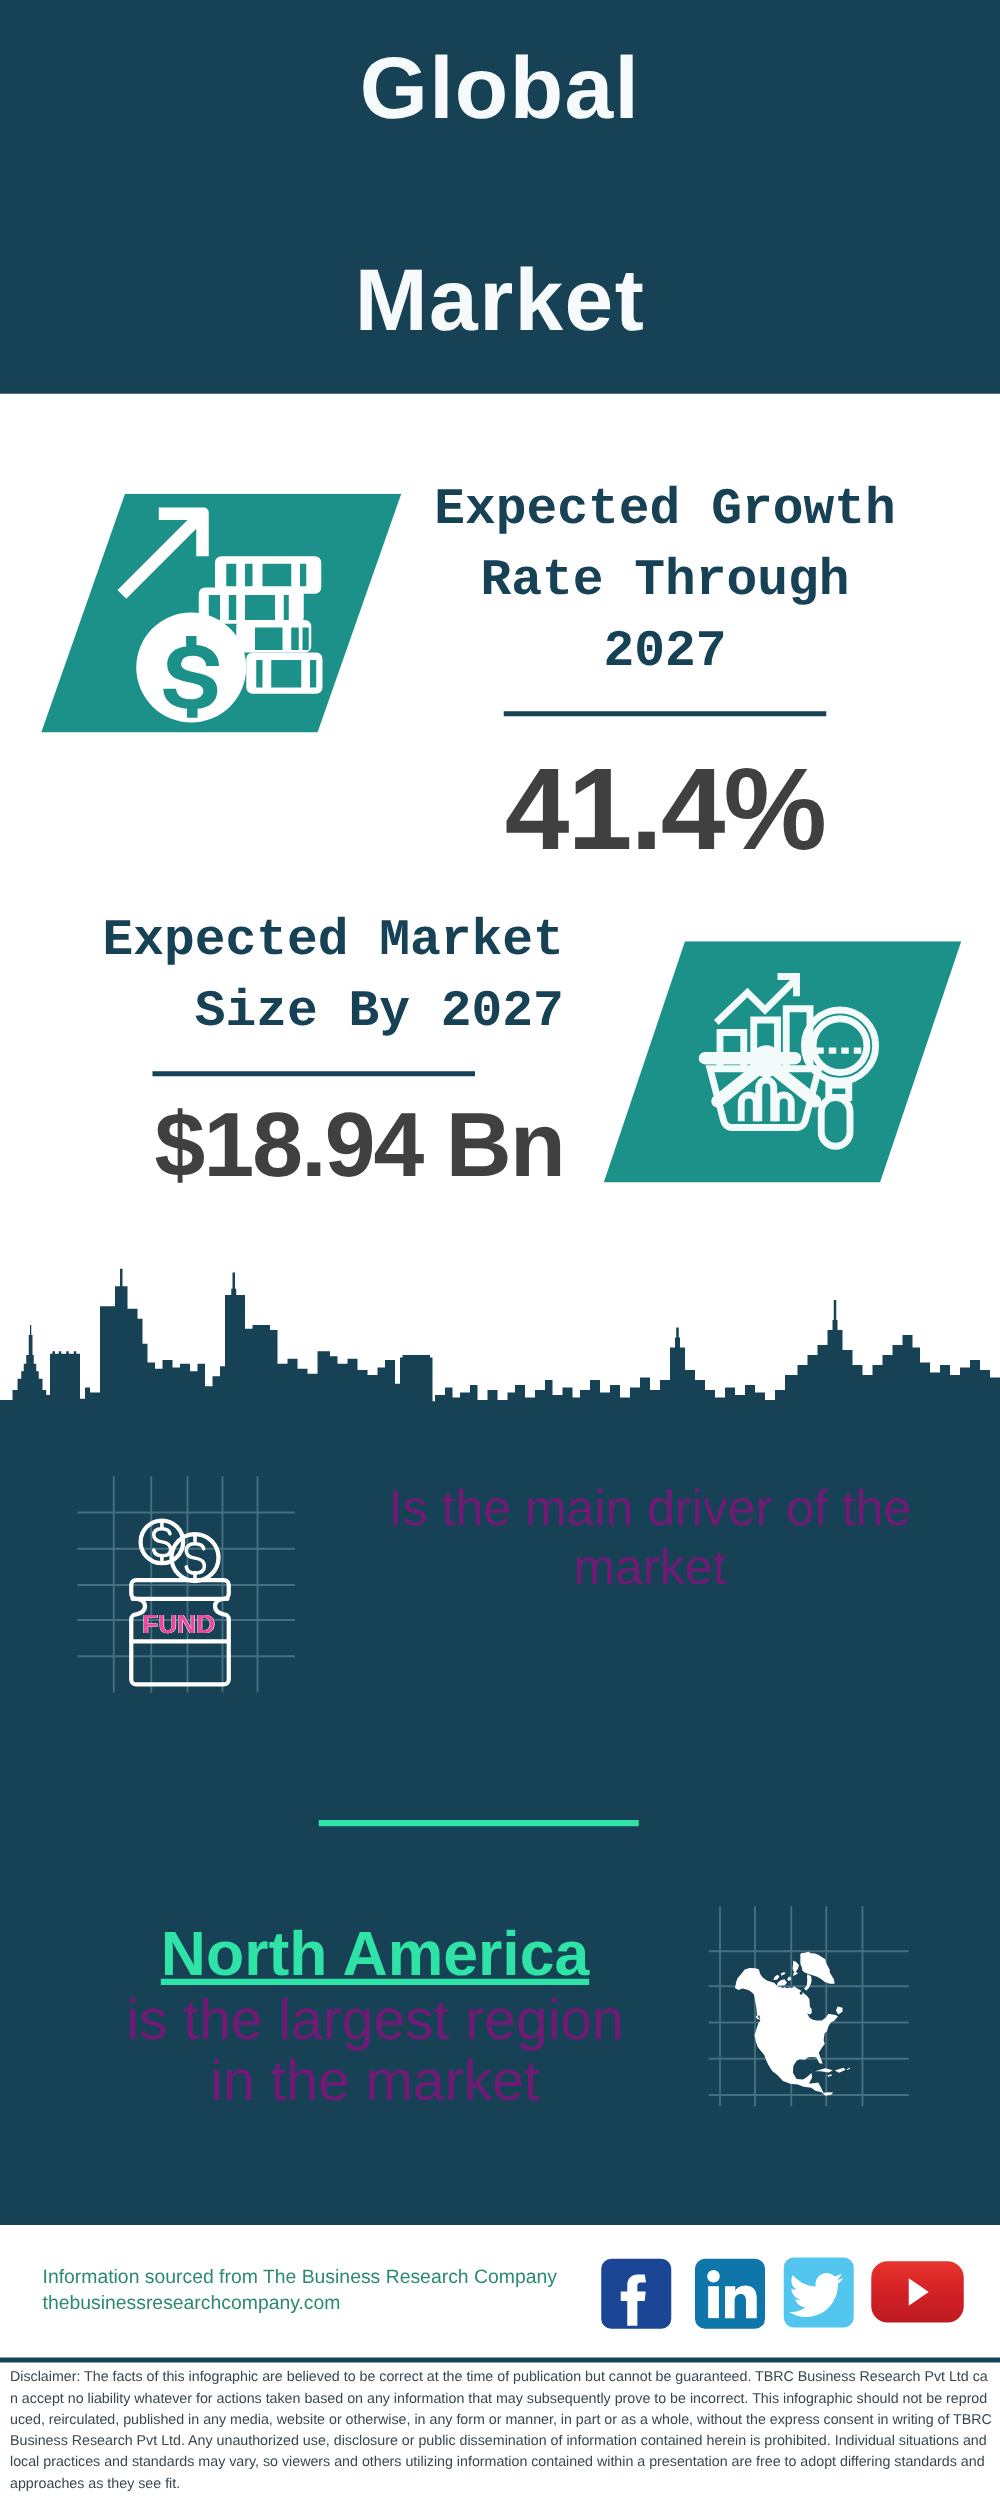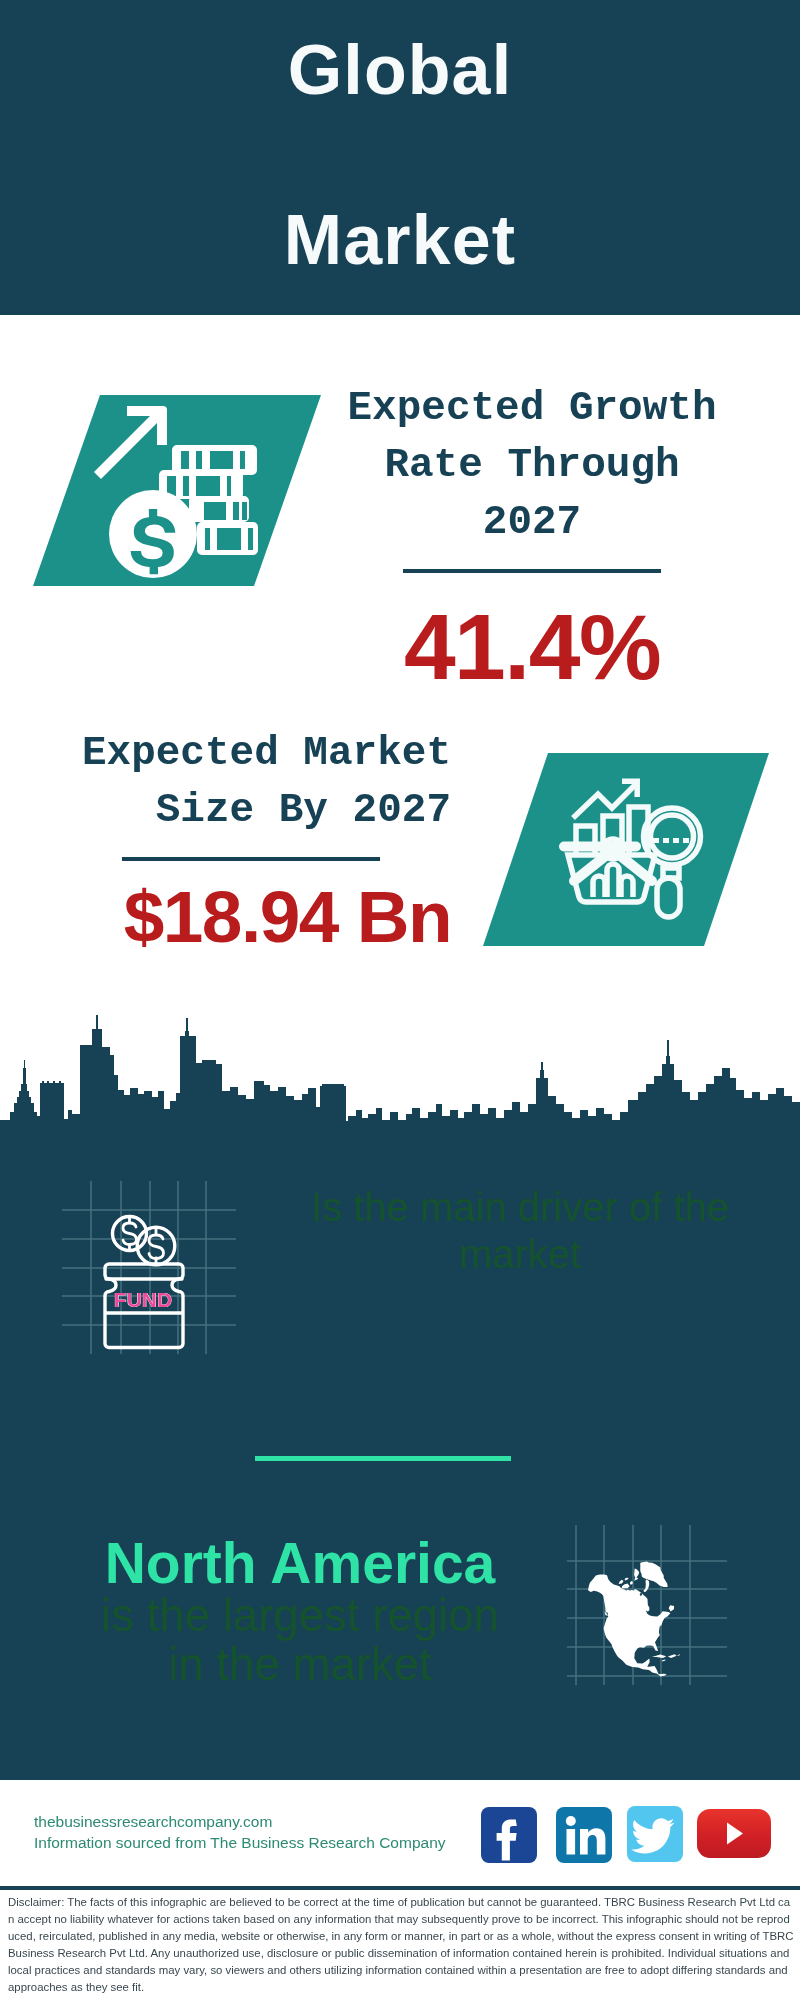--- a/index.html
+++ b/index.html
@@ -8,36 +8,36 @@
   .header{position:absolute;left:0;top:0;width:800px;height:315px;background:#174154;}
   .header-title{position:absolute;left:0;top:28px;width:800px;color:#f7fafa;font-weight:bold;font-size:70px;line-height:85px;text-align:center;letter-spacing:1.1px;}
 
   
   .para{position:absolute;}
   .s1-icon{left:33px;top:395px;width:288px;height:191px;}
   .s1-text{position:absolute;left:332px;top:380px;width:400px;text-align:center;}
   .lbl{color:#174154;font-weight:bold;font-size:41px;line-height:57px;font-family:Liberation Mono, monospace;}
   .rule{height:4px;background:#174154;margin:18px auto 0 auto;}
   
-  .big{color:#b91c1c;font-weight:bold;line-height:100px;letter-spacing:-1.5px;white-space:nowrap;margin-top:24px;}
+  .big{color:#404040;font-weight:bold;line-height:100px;letter-spacing:-1.5px;white-space:nowrap;margin-top:24px;}
   .big1{font-size:93px;}
   .big2{font-size:73px;margin-top:6px;}
 
   .s2-text{position:absolute;left:51px;top:725px;width:400px;text-align:right;}
   .s2-icon{left:483px;top:753px;width:286px;height:193px;}
   .skyline{position:absolute;left:0;top:1015px;width:800px;height:123px;display:block;}
   .dark-fill{position:absolute;left:0;top:1123px;width:800px;height:657px;background:#174154;}
 
   .s3-text{position:absolute;left:260px;top:1178px;width:520px;text-align:center;}
   .grn{color:#2fe3a6;font-weight:bold;font-size:38.6px;line-height:47px;white-space:nowrap;}
-  .wht{color:#14532d;font-weight:normal;font-size:40px;line-height:47px;white-space:nowrap;margin-top:6px;}
+  .wht{color:#701a75;font-weight:normal;font-size:40px;line-height:47px;white-space:nowrap;margin-top:6px;}
   .s3-rule{position:absolute;left:255px;top:1456px;width:256px;height:5px;background:#2fe3a6;}
   .s4-text{position:absolute;left:59px;top:1540px;width:482px;text-align:center;}
 
-  .s4-text .grn{font-size:57px;}
+  .s4-text .grn{font-size:50px;text-decoration:underline;}
   .s4-text .wht{font-size:45.6px;line-height:49px;margin-top:4px;}
 
   .fund-box{position:absolute;left:55.5px;top:1172.5px;width:190px;height:190px;}
   .fund-label{position:absolute;left:53px;top:1289px;width:180px;text-align:center;color:#ec4899;font-weight:bold;font-size:21px;line-height:21px;letter-spacing:0px;-webkit-font-smoothing:antialiased;text-shadow:0.35px 0 0 #fff,-0.35px 0 0 #fff;}
 
   .na-box{position:absolute;left:561.5px;top:1520px;width:170px;height:170px;}
 
   .footer{position:absolute;left:0;top:0;width:800px;height:2000px;background:transparent;pointer-events:none;}
   .footer-bg{position:absolute;left:0;top:1780px;width:800px;height:220px;background:#fff;}
   .src-text{position:absolute;left:34px;top:1811px;color:#2d8a72;font-size:15.5px;line-height:21px;}
@@ -190,22 +190,22 @@
         <path d="M5,156 H165"></path>
     </g>
     <g transform="translate(26,40)" fill="#fff">
       <path d="M7.8,15.5 L11.7,14.4 L16.1,14.5 L19.0,15.3 L20.3,19.3 L22.4,22.1 L25.8,24.5 L29.4,25.5 L31.4,26.2 L33.0,27.9 L34.4,29.3 L36.1,29.3 L38.2,30.4 L39.9,29.8 L41.6,30.6 L43.8,29.9 L45.6,30.5 L47.1,28.9 L49.0,30.1 L51.0,31.3 L52.4,32.2 L54.1,33.6 L56.0,35.4 L57.9,36.9 L59.5,39.1 L59.7,42.2 L59.9,45.3 L61.3,47.2 L61.4,50.3 L59.8,51.5 L57.7,50.5 L59.5,53.9 L61.9,55.6 L65.1,56.3 L69.4,56.4 L72.7,53.9 L74.6,51.2 L76.9,51.4 L80.5,52.0 L82.4,53.2 L79.4,56.5 L76.6,57.9 L74.6,61.4 L73.6,65.0 L71.7,66.5 L71.3,69.1 L70.9,72.2 L71.8,75.2 L69.9,77.6 L67.0,82.2 L69.3,88.5 L70.1,90.9 L67.5,90.5 L65.1,86.0 L62.3,85.5 L58.4,85.7 L55.9,87.7 L51.9,87.3 L49.4,88.6 L46.8,92.4 L46.3,98.2 L49.3,103.2 L54.5,103.6 L57.3,101.8 L61.3,98.4 L61.7,102.0 L59.2,106.7 L60.7,106.8 L66.6,105.9 L68.6,109.6 L70.7,114.2 L75.3,113.7 L78.5,113.9 L77.2,115.5 L72.5,116.6 L69.1,113.8 L64.3,112.5 L61.0,110.1 L54.8,109.3 L50.2,107.5 L44.2,107.0 L38.3,104.8 L34.1,100.2 L30.0,96.9 L28.8,95.3 L26.4,91.3 L24.3,86.5 L23.4,84.0 L21.2,81.3 L18.2,77.5 L16.7,73.3 L15.6,68.2 L16.9,63.9 L18.5,58.9 L20.3,56.3 L17.6,52.2 L17.1,46.2 L16.1,40.7 L15.3,35.9 L13.8,34.1 L11.4,32.4 L9.2,31.6 L6.0,30.8 L2.7,32.0 L0.0,30.3 L1.0,25.3 L2.0,22.6 L4.1,20.2 L7.8,15.5ZM79.7,26.9 L79.2,23.6 L77.3,20.4 L75.7,17.7 L75.8,15.7 L74.3,12.9 L72.6,9.8 L72.4,7.6 L69.8,5.7 L67.0,4.0 L64.0,2.8 L60.7,2.6 L58.9,1.4 L55.9,2.1 L52.8,2.6 L52.1,3.9 L52.4,5.9 L52.2,7.7 L52.3,9.5 L52.3,11.2 L53.5,14.0 L53.8,16.4 L55.7,17.9 L58.4,19.0 L62.1,20.2 L65.7,21.3 L68.6,22.9 L71.6,25.4 L75.7,26.9 L79.7,26.9ZM55.2,31.0 L57.4,28.6 L57.8,24.4 L57.6,21.1 L58.0,19.2 L60.9,21.0 L61.3,24.3 L60.6,27.3 L58.9,30.5 L57.0,32.3ZM33.4,28.8 L36.3,28.3 L39.5,28.3 L41.7,26.2 L39.6,23.4 L36.6,24.2 L34.2,25.9ZM47.5,18.4 L49.2,16.5 L50.6,14.6 L51.1,11.9 L48.8,9.3 L46.6,8.5 L46.4,11.3 L46.1,15.0ZM30.6,24.0 L33.9,23.5 L35.6,20.9 L33.9,19.7 L31.8,21.3ZM46.4,20.8 L49.0,19.6 L50.3,18.5 L48.8,17.4 L46.8,18.3ZM37.0,20.5 L39.6,19.4 L40.6,18.1 L38.4,17.8 L36.6,18.9ZM42.7,24.7 L44.6,24.0 L44.8,21.7 L43.1,21.1 L41.8,23.3ZM52.8,36.2 L54.3,34.3 L53.2,32.6 L51.6,34.2ZM82.6,51.5 L85.9,49.3 L86.1,46.1 L82.1,45.2 L80.7,48.3ZM17.6,55.2 L19.9,55.8 L19.6,52.4 L16.5,52.5ZM63.9,96.9 L72.2,94.5 L78.3,96.2 L75.0,97.9 L68.3,96.9ZM79.8,96.4 L86.7,94.2 L88.6,95.8 L83.2,98.1ZM74.1,100.2 L77.2,99.4 L77.4,100.5 L74.3,101.4ZM89.5,95.2 L91.8,94.2 L92.0,95.0 L89.7,96.0Z"></path>
     </g>
   </svg>
 
   <div class="footer">
     <div class="footer-bg"></div>
     <div class="src-text">
+      <div>Information sourced from The Business Research Company</div>
       <div>thebusinessresearchcompany.com</div>
-      <div>Information sourced from The Business Research Company</div>
     </div>
     <div class="social">
       <a class="soc soc-fb">
         <svg viewBox="0 0 56 56" width="56" height="56">
             <path d="M34.8,12.5 h-5.6 c-5.1,0 -8.4,3.4 -8.4,8.7 v4.9 h-5.2 v7.7 h5.2 v19.7 h8.1 V33.8 h5.8 l0.9,-7.7 h-6.7 v-4.2 c0,-2 0.6,-3 3.1,-3 h3.8 z" fill="#fff"></path>
           </svg>
       </a>
       <a class="soc soc-li">
         <svg viewBox="0 0 56 56" width="56" height="56">
           <rect x="10.5" y="22" width="8.6" height="25.5" fill="#fff"></rect>

